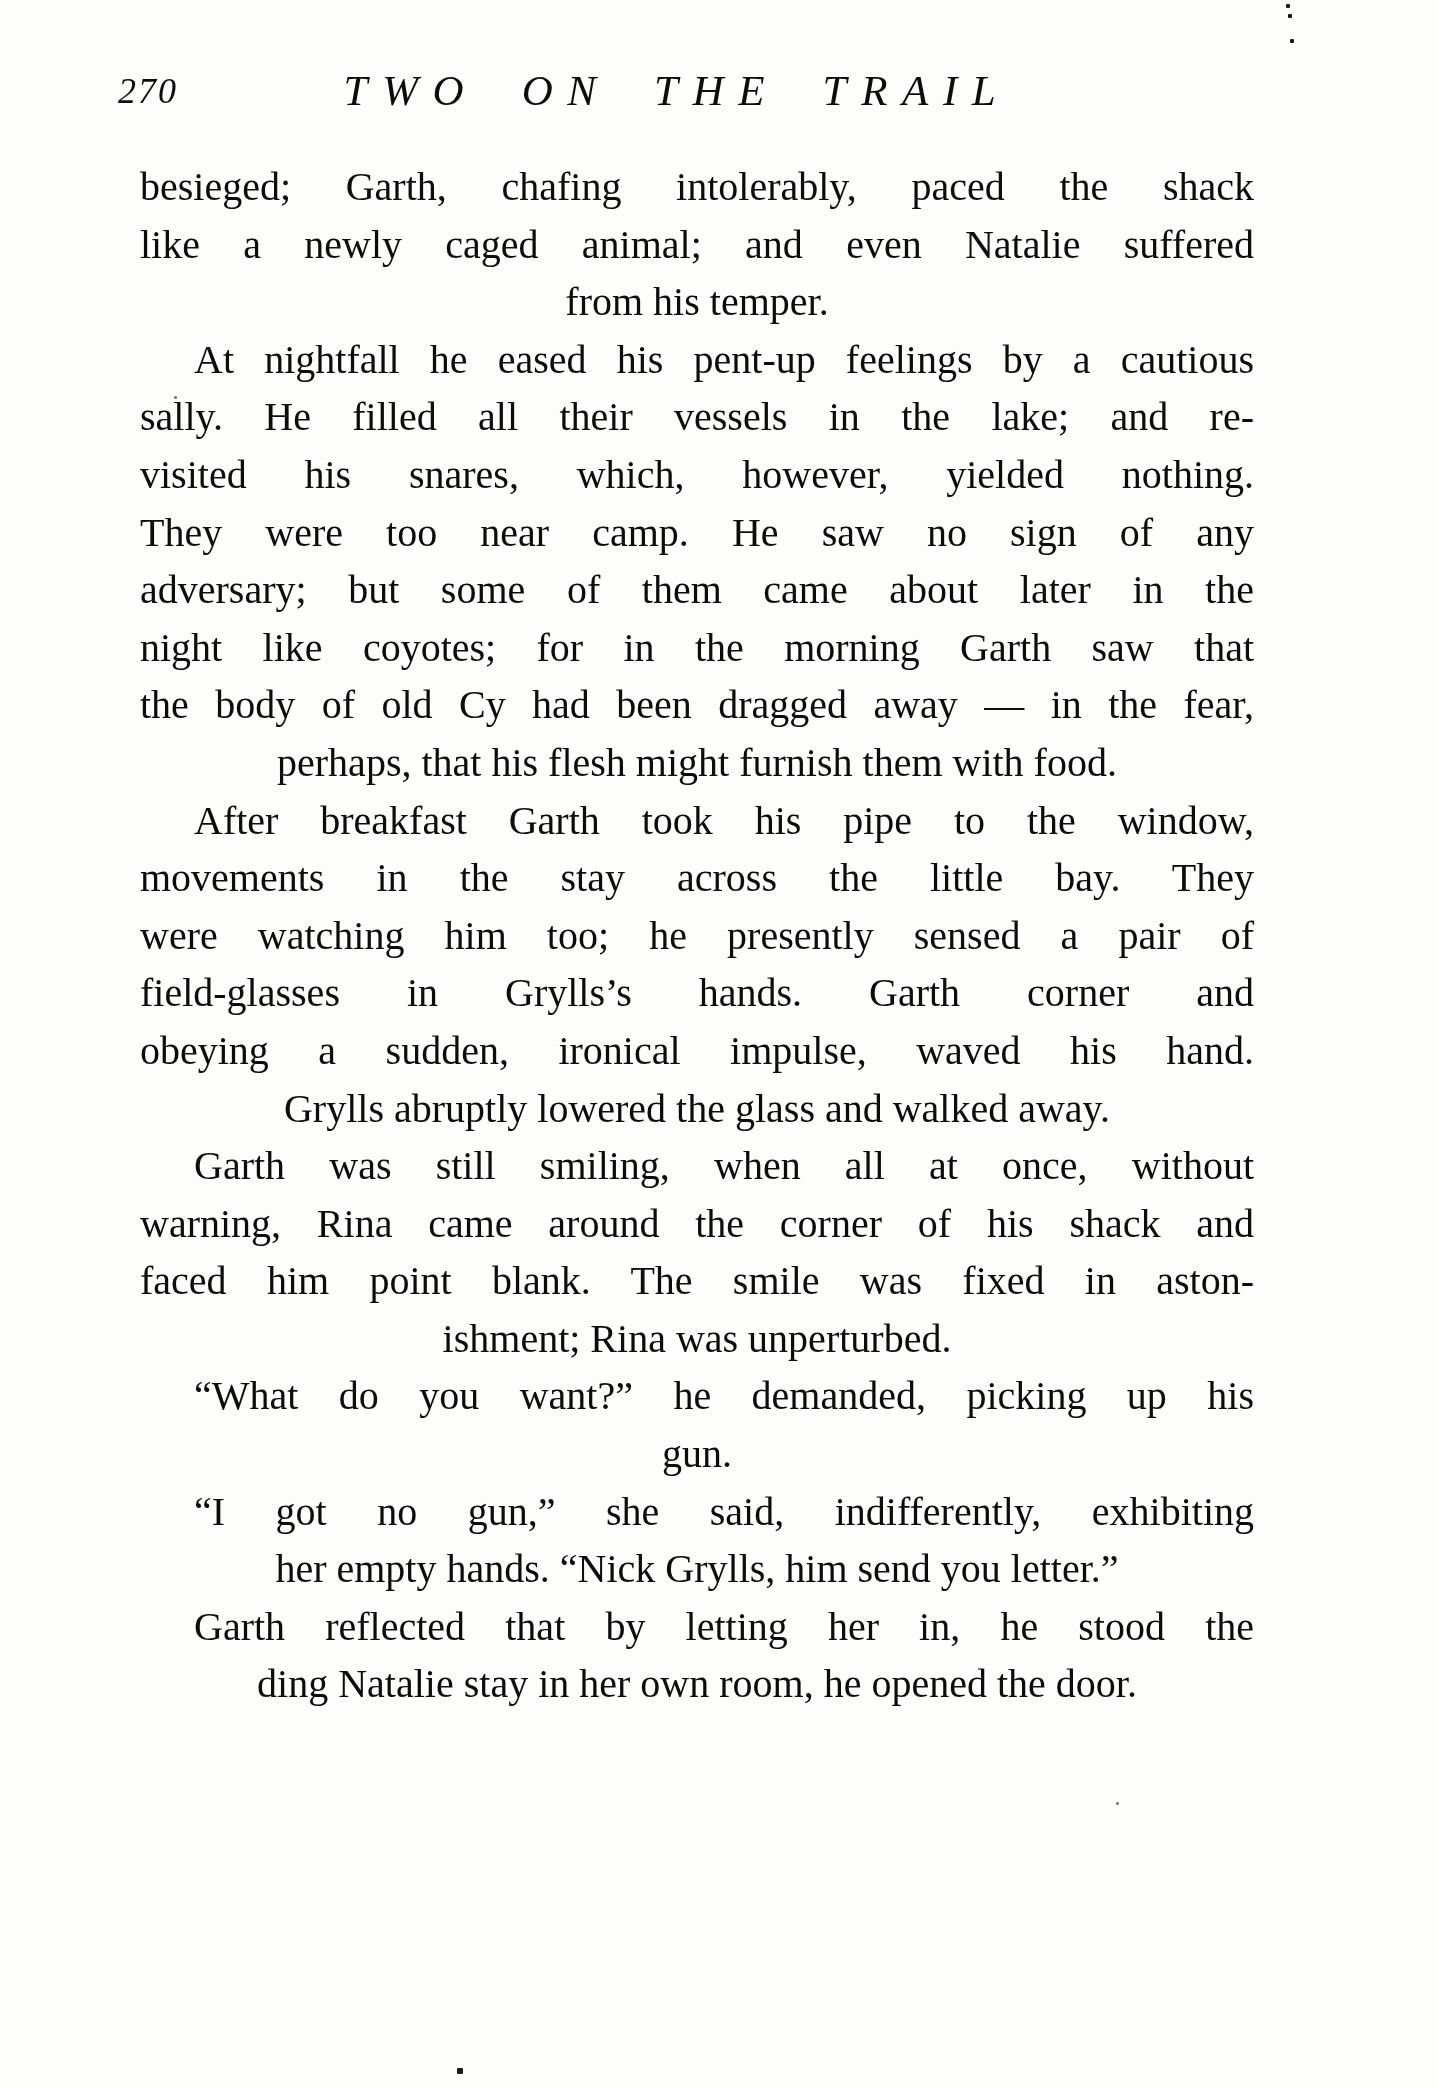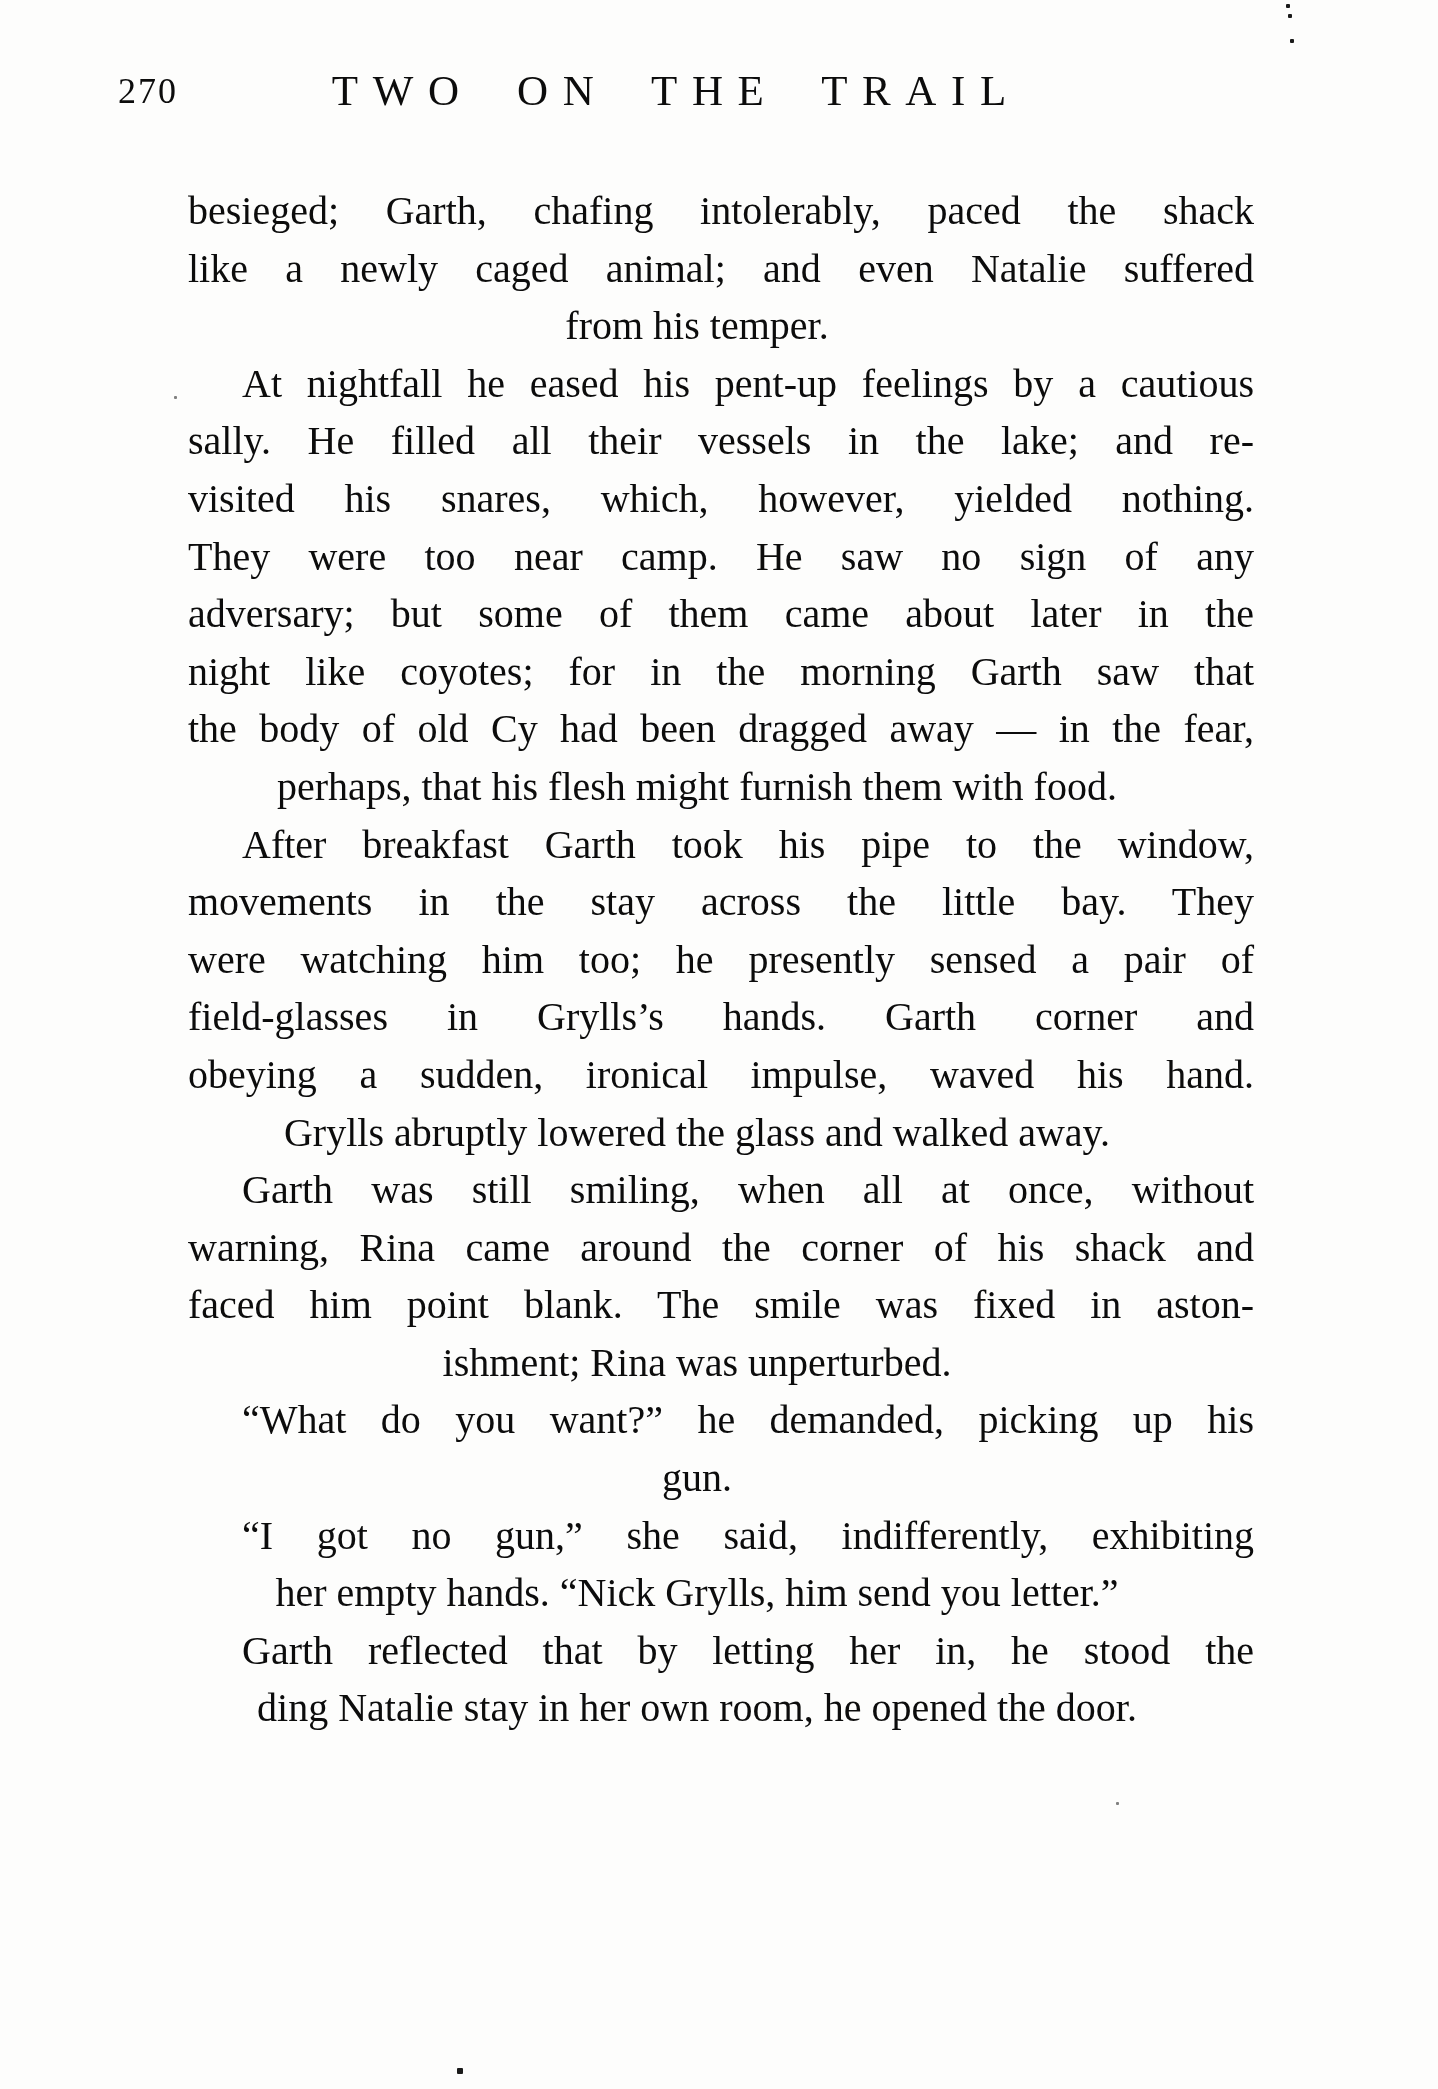--- a/index.html
+++ b/index.html
@@ -18,21 +18,22 @@
   }
   .text-col {
     position: absolute;
     left: 140px;
     top: 62px;
     width: 1114px;
   }
   .running-head {
     position: relative;
     height: 52px;
-    margin-bottom: 68px;
+    margin-bottom: 44px;
+    font-style: italic;
   }
   .page-number {
     position: absolute;
     left: -22px;
     top: 8px;
     font-size: 36px;
     letter-spacing: 2px;
   }
   .head-title {
     position: absolute;
@@ -48,21 +49,20 @@
     font-size: 40px;
     line-height: 57.6px;
   }
   .line {
     text-align: center;
     white-space: normal;
   }
   .line.j {
     text-align: justify;
     text-align-last: justify;
-    margin-left: 48px;
   }
   .para.indent .line:first-child {
     text-indent: 54px;
   }
   .speck {
     position: absolute;
     background: #1a1a1a;
     border-radius: 1px;
   }
   .speck.faint { opacity: 0.55; }

